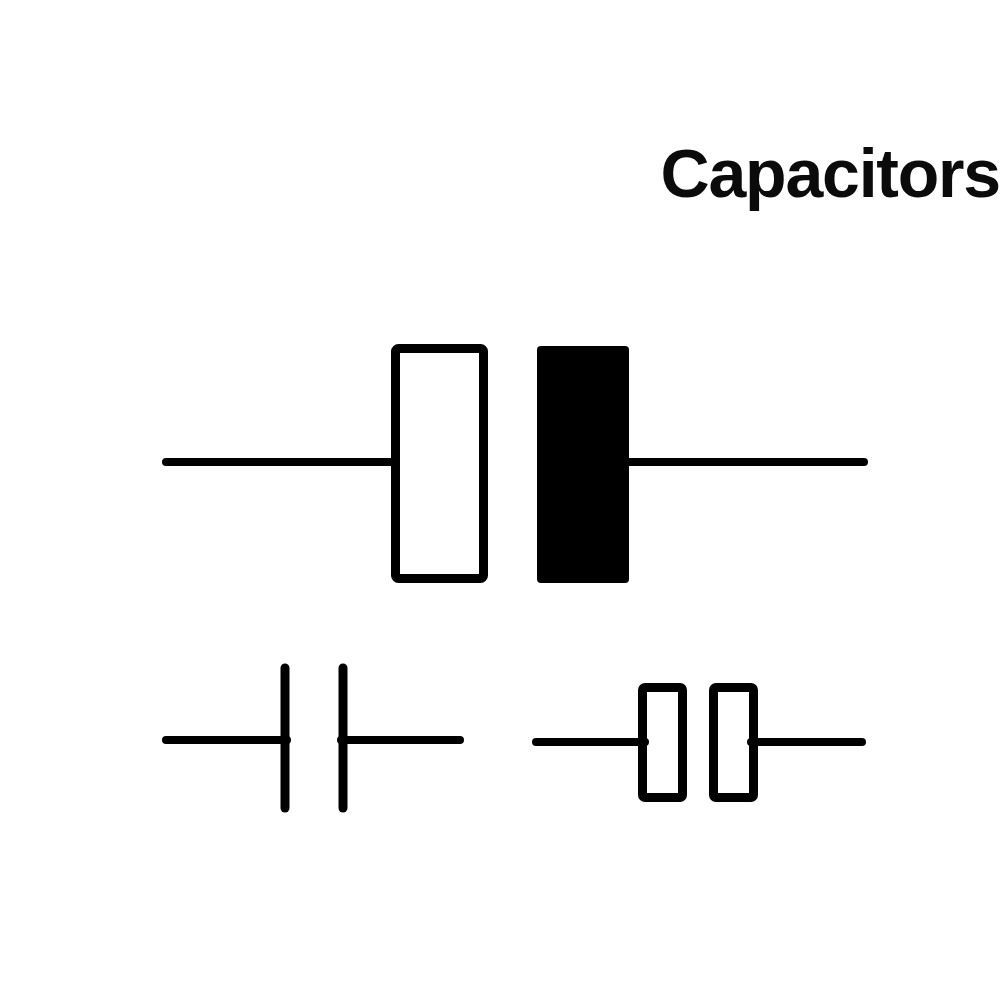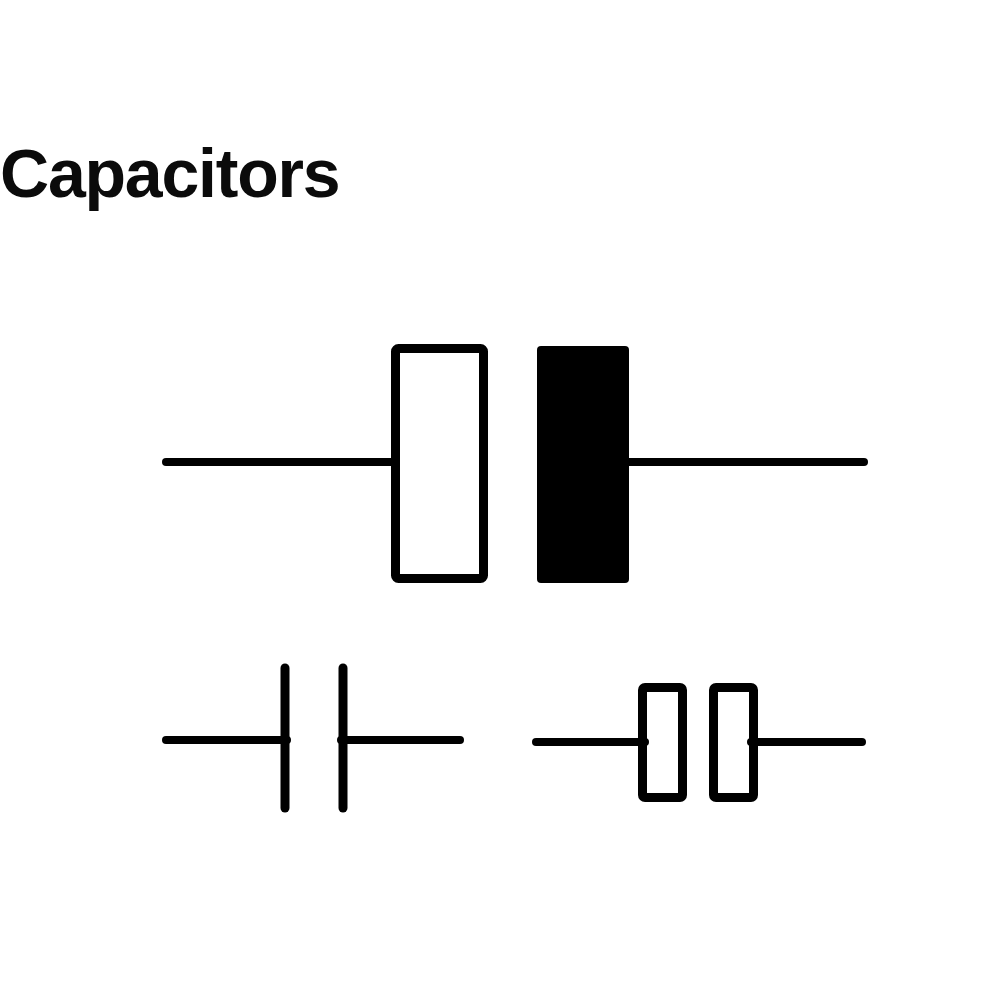--- a/index.html
+++ b/index.html
@@ -18,21 +18,21 @@
     position: relative;
     width: 1000px;
     height: 1000px;
     background: #ffffff;
   }
   .title {
     position: absolute;
     left: 0;
     top: 139px;
     width: 1000px;
-    text-align: left;
+    text-align: right;
     font-family: "Liberation Sans", sans-serif;
     font-size: 68px;
     font-weight: 700;
     letter-spacing: -1.2px;
     color: #0b0b0b;
     line-height: 1;
     white-space: nowrap;
     user-select: none;
   }
   .symbols {

